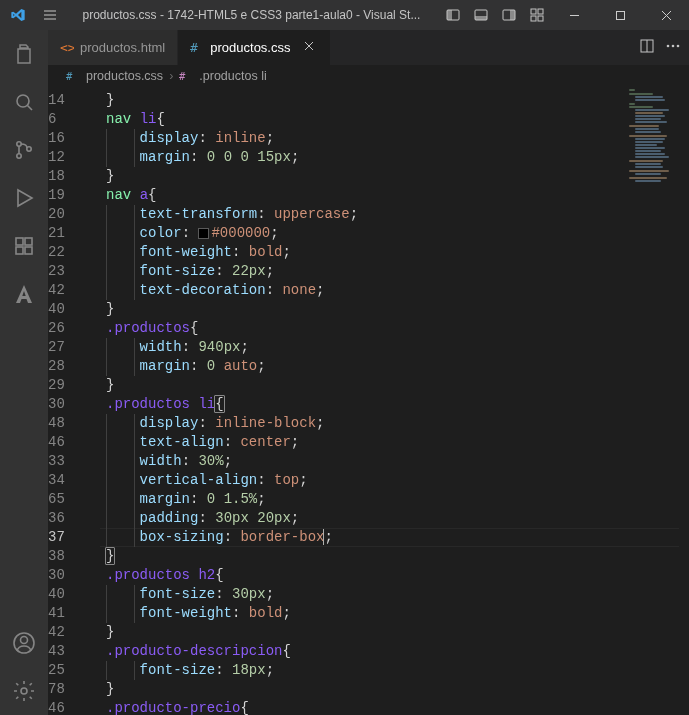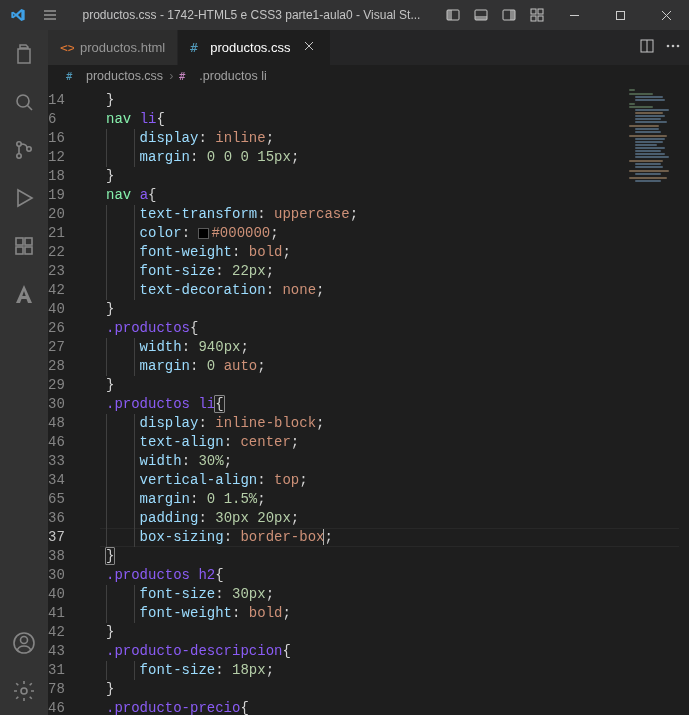--- a/index.html
+++ b/index.html
@@ -332,21 +332,21 @@
           <div class="ln">34</div>
           <div class="ln">65</div>
           <div class="ln">36</div>
           <div class="ln active">37</div>
           <div class="ln">38</div>
           <div class="ln">30</div>
           <div class="ln">40</div>
           <div class="ln">41</div>
           <div class="ln">42</div>
           <div class="ln">43</div>
-          <div class="ln">31</div>
+          <div class="ln">25</div>
           <div class="ln">78</div>
           <div class="ln">46</div>
         </div>
       <div class="code" id="code"><div class="row"><span class="brace">}</span></div><div class="row"><span class="kw">nav</span><span class="pun"> </span><span class="sel">li</span><span class="brace">{</span></div><div class="row"><span class="indent-guide"></span><span class="indent-guide ig2"></span>    <span class="prop">display</span><span class="pun">: </span><span class="val">inline</span><span class="pun">;</span></div><div class="row"><span class="indent-guide"></span><span class="indent-guide ig2"></span>    <span class="prop">margin</span><span class="pun">: </span><span class="num">0</span><span class="pun"> </span><span class="num">0</span><span class="pun"> </span><span class="num">0</span><span class="pun"> </span><span class="num">15px</span><span class="pun">;</span></div><div class="row"><span class="brace">}</span></div><div class="row"><span class="kw">nav</span><span class="pun"> </span><span class="sel">a</span><span class="brace">{</span></div><div class="row"><span class="indent-guide"></span><span class="indent-guide ig2"></span>    <span class="prop">text-transform</span><span class="pun">: </span><span class="val">uppercase</span><span class="pun">;</span></div><div class="row"><span class="indent-guide"></span><span class="indent-guide ig2"></span>    <span class="prop">color</span><span class="pun">: </span><span class="colorswatch"></span><span class="val">#000000</span><span class="pun">;</span></div><div class="row"><span class="indent-guide"></span><span class="indent-guide ig2"></span>    <span class="prop">font-weight</span><span class="pun">: </span><span class="val">bold</span><span class="pun">;</span></div><div class="row"><span class="indent-guide"></span><span class="indent-guide ig2"></span>    <span class="prop">font-size</span><span class="pun">: </span><span class="num">22px</span><span class="pun">;</span></div><div class="row"><span class="indent-guide"></span><span class="indent-guide ig2"></span>    <span class="prop">text-decoration</span><span class="pun">: </span><span class="val">none</span><span class="pun">;</span></div><div class="row"><span class="brace">}</span></div><div class="row"><span class="sel">.productos</span><span class="brace">{</span></div><div class="row"><span class="indent-guide"></span><span class="indent-guide ig2"></span>    <span class="prop">width</span><span class="pun">: </span><span class="num">940px</span><span class="pun">;</span></div><div class="row"><span class="indent-guide"></span><span class="indent-guide ig2"></span>    <span class="prop">margin</span><span class="pun">: </span><span class="num">0</span><span class="pun"> </span><span class="val">auto</span><span class="pun">;</span></div><div class="row"><span class="brace">}</span></div><div class="row"><span class="sel">.productos</span><span class="pun"> </span><span class="sel">li</span><span class="brace brmatch">{</span></div><div class="row"><span class="indent-guide"></span><span class="indent-guide ig2"></span>    <span class="prop">display</span><span class="pun">: </span><span class="val">inline-block</span><span class="pun">;</span></div><div class="row"><span class="indent-guide"></span><span class="indent-guide ig2"></span>    <span class="prop">text-align</span><span class="pun">: </span><span class="val">center</span><span class="pun">;</span></div><div class="row"><span class="indent-guide"></span><span class="indent-guide ig2"></span>    <span class="prop">width</span><span class="pun">: </span><span class="num">30%</span><span class="pun">;</span></div><div class="row"><span class="indent-guide"></span><span class="indent-guide ig2"></span>    <span class="prop">vertical-align</span><span class="pun">: </span><span class="val">top</span><span class="pun">;</span></div><div class="row"><span class="indent-guide"></span><span class="indent-guide ig2"></span>    <span class="prop">margin</span><span class="pun">: </span><span class="num">0</span><span class="pun"> </span><span class="num">1.5%</span><span class="pun">;</span></div><div class="row"><span class="indent-guide"></span><span class="indent-guide ig2"></span>    <span class="prop">padding</span><span class="pun">: </span><span class="num">30px</span><span class="pun"> </span><span class="num">20px</span><span class="pun">;</span></div><div class="row hl"><span class="indent-guide"></span><span class="indent-guide ig2"></span>    <span class="prop">box-sizing</span><span class="pun">: </span><span class="val">border-box</span><span class="cursor"></span><span class="pun">;</span></div><div class="row"><span class="brace brmatch">}</span></div><div class="row"><span class="sel">.productos</span><span class="pun"> </span><span class="sel">h2</span><span class="brace">{</span></div><div class="row"><span class="indent-guide"></span><span class="indent-guide ig2"></span>    <span class="prop">font-size</span><span class="pun">: </span><span class="num">30px</span><span class="pun">;</span></div><div class="row"><span class="indent-guide"></span><span class="indent-guide ig2"></span>    <span class="prop">font-weight</span><span class="pun">: </span><span class="val">bold</span><span class="pun">;</span></div><div class="row"><span class="brace">}</span></div><div class="row"><span class="sel">.producto-descripcion</span><span class="brace">{</span></div><div class="row"><span class="indent-guide"></span><span class="indent-guide ig2"></span>    <span class="prop">font-size</span><span class="pun">: </span><span class="num">18px</span><span class="pun">;</span></div><div class="row"><span class="brace">}</span></div><div class="row"><span class="sel">.producto-precio</span><span class="brace">{</span></div></div>
     </div>
 
     <div class="minimap" id="minimap">
         <div class="mm-line" style="top: 2px; left: 4px; width: 6px; background: rgb(106, 138, 106);"></div>
         <div class="mm-line" style="top: 6px; left: 4px; width: 24px; background: rgb(106, 138, 106);"></div>
         <div class="mm-line" style="top: 9px; left: 10px; width: 28px; background: rgb(106, 138, 166);"></div>

